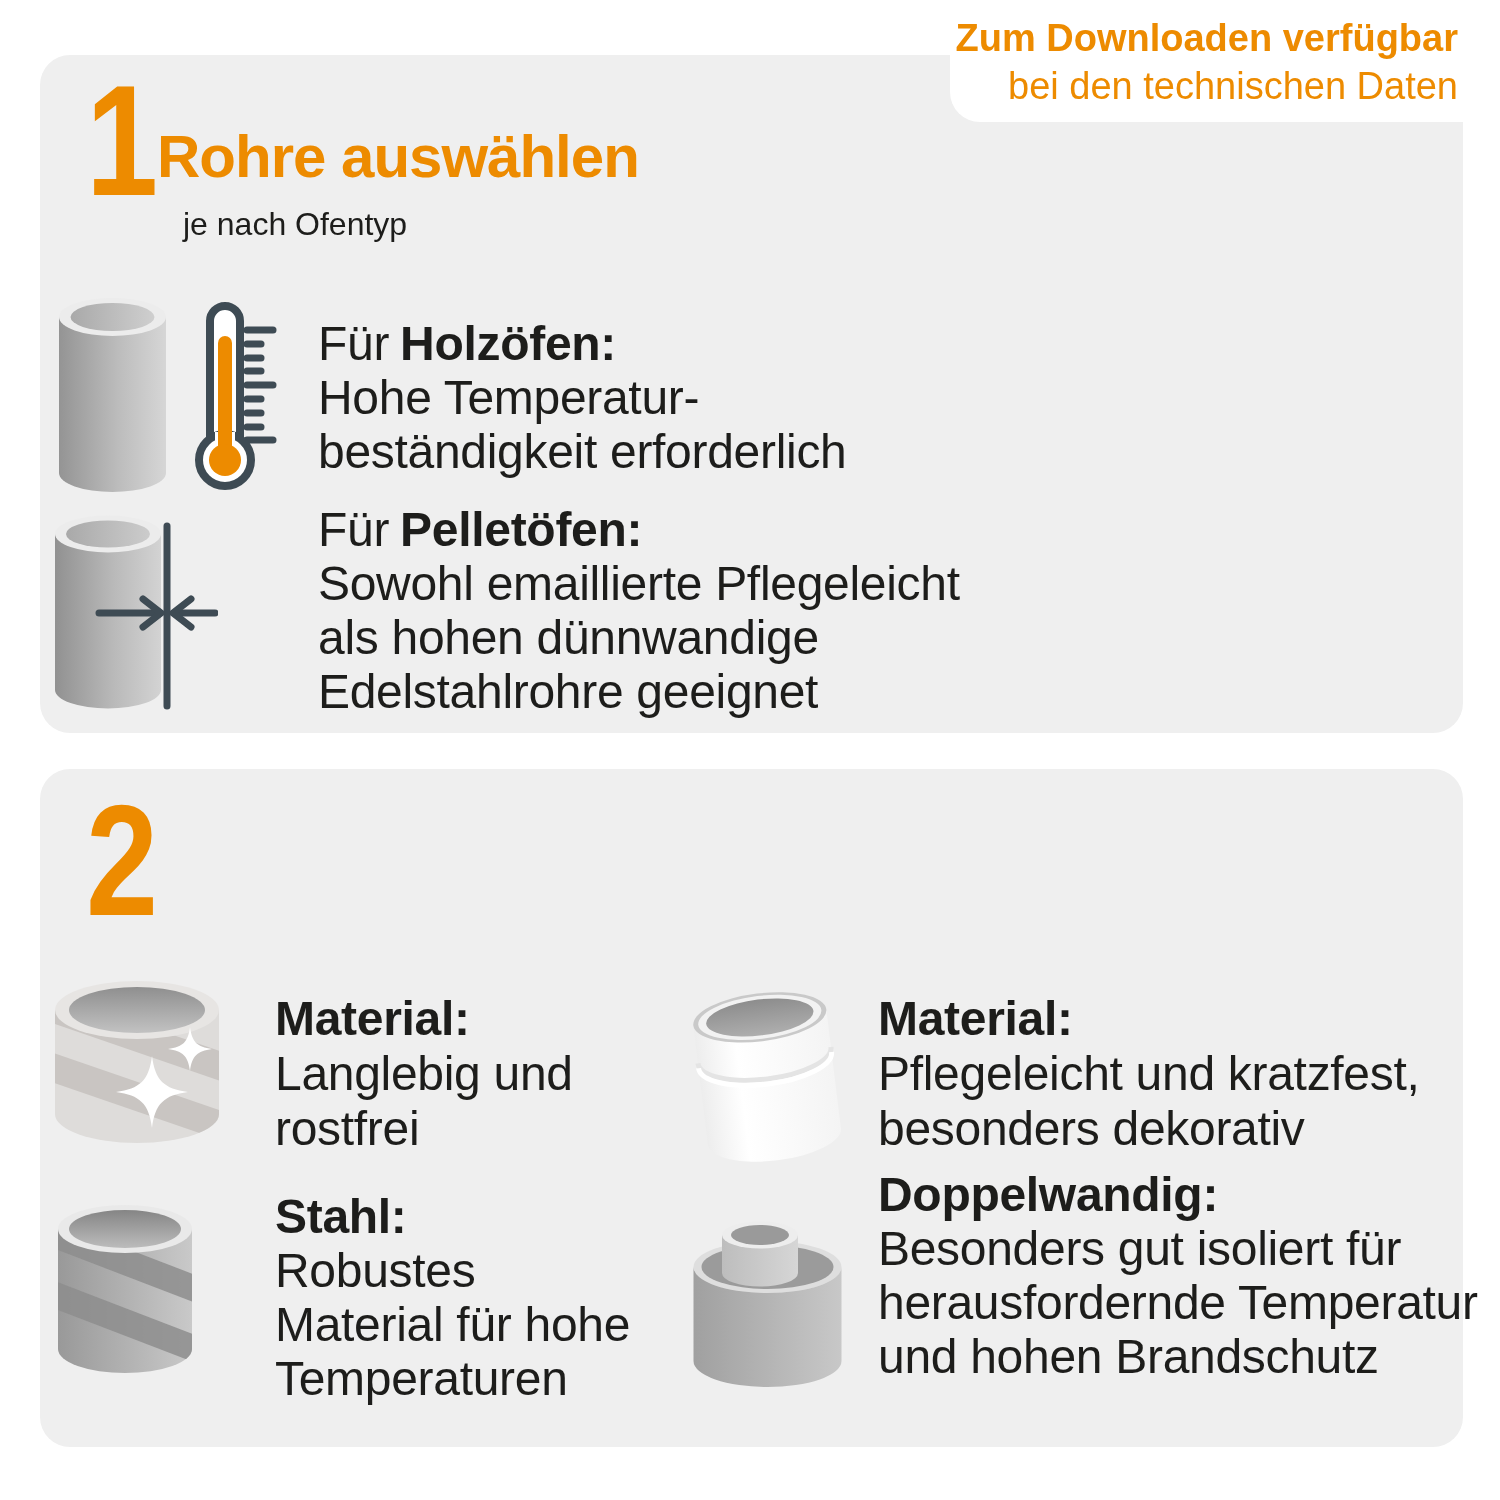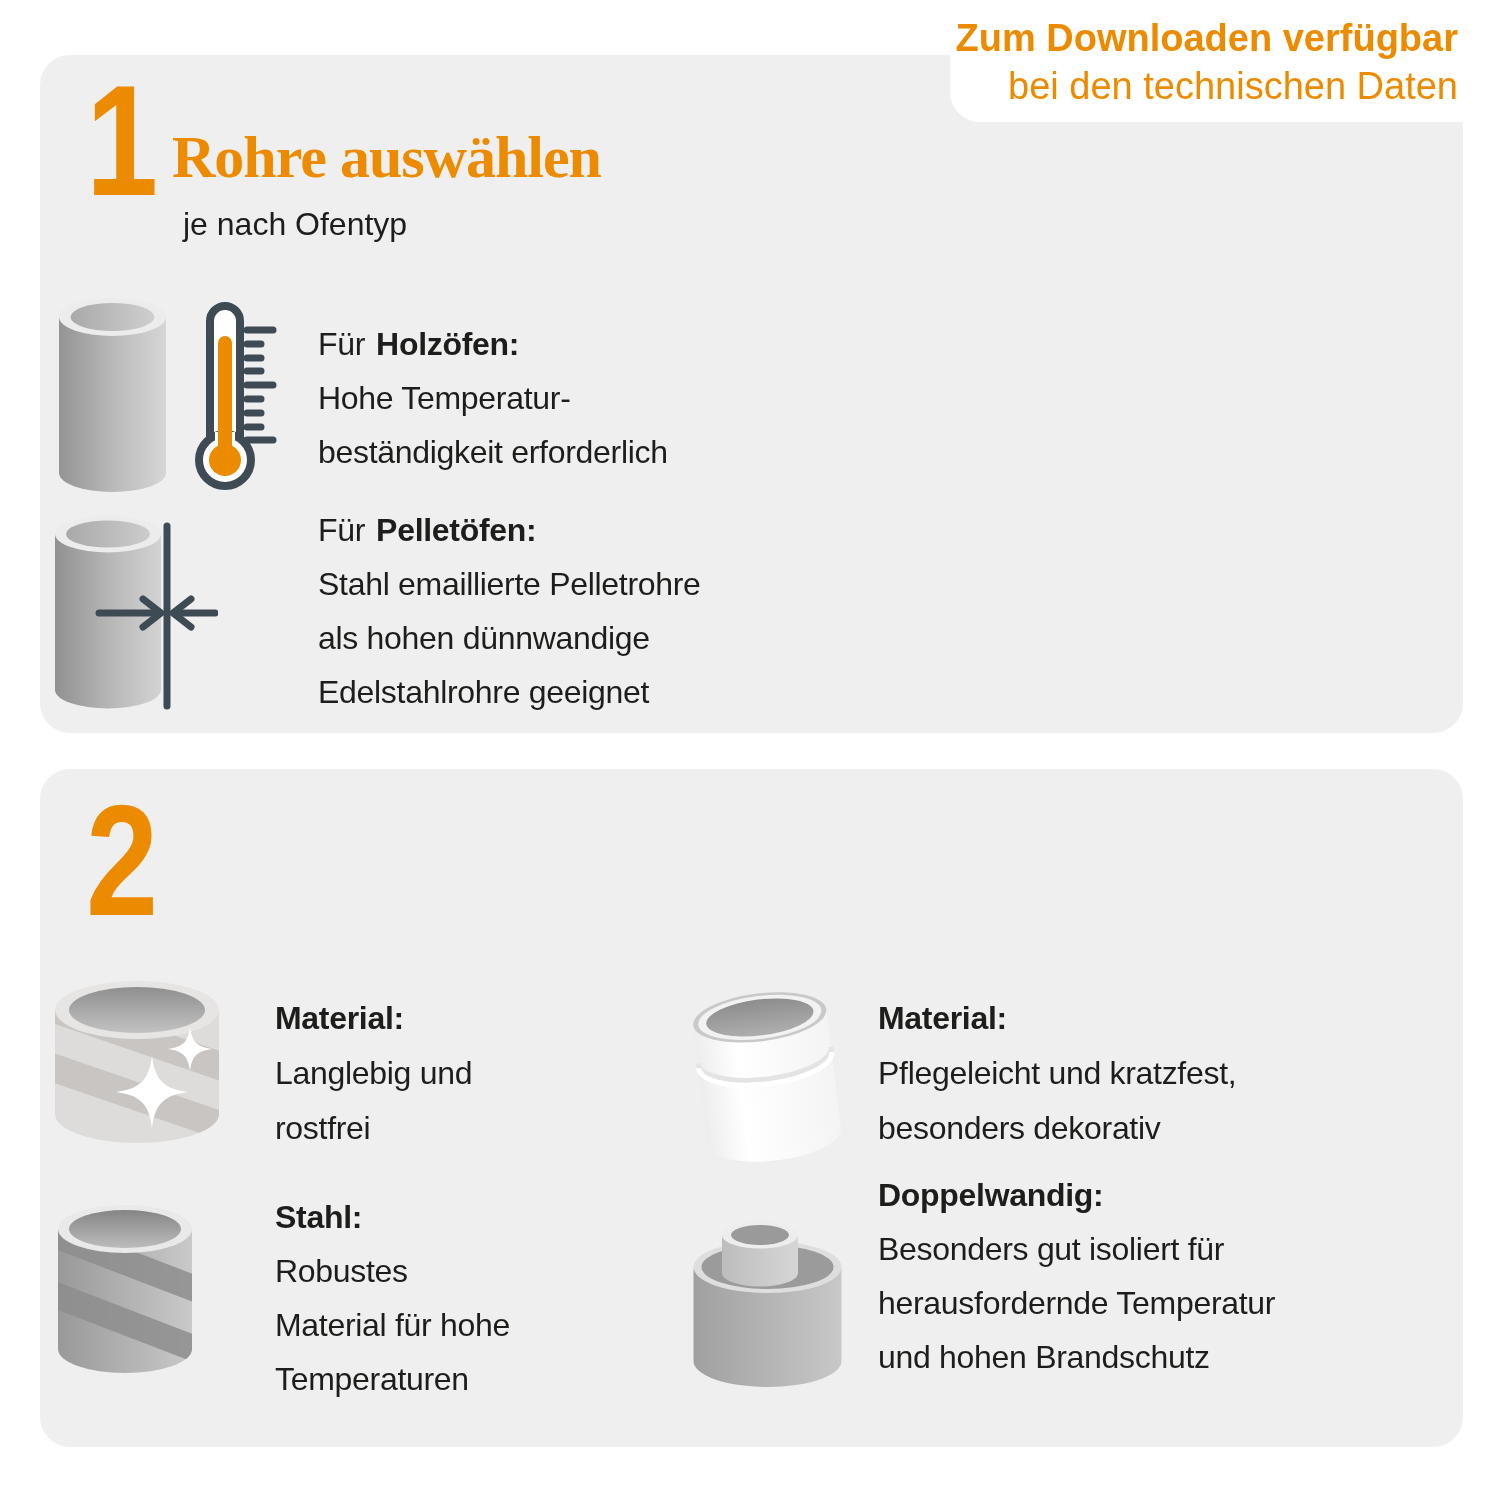--- a/index.html
+++ b/index.html
@@ -18,28 +18,28 @@
     position:absolute;color:#ed8b00;font-weight:700;font-size:158px;
     line-height:0.8;transform:scaleX(0.82);transform-origin:left top;
     letter-spacing:-4px;
   }
   .card1 .num{left:46px;top:22px;}
   .card2 .num{left:46px;top:28px;}
   .title{
     position:absolute;margin:0;color:#ed8b00;font-weight:700;font-size:60px;
     line-height:1;letter-spacing:-1px;white-space:nowrap;
   }
-  .card1 .title{left:132px;top:72px;font-family:Liberation Serif, serif;}
+  .card1 .title{left:117px;top:72px;}
   .card2 .title{left:143px;top:78px;}
   .subtitle{
     position:absolute;left:143px;top:152px;font-size:32px;line-height:1.1;
     color:#1d1d1b;
   }
   .textblock{
-    position:absolute;font-size:32px;line-height:54px;letter-spacing:-0.3px;
+    position:absolute;font-size:48px;line-height:54px;letter-spacing:-0.3px;
     color:#1d1d1b;white-space:nowrap;
   }
   .b{font-weight:700;}
   .lead{margin-right:11px;}
   .icon{position:absolute;}
   .icon svg{display:block;width:100%;height:100%;}
 
   
   .pipe1{left:15px;top:235px;width:115px;height:210px;}
   .therm{left:153px;top:245px;width:85px;height:192px;}
@@ -138,21 +138,21 @@
         <line x1="114" y1="16" x2="114" y2="196"></line>
         <line x1="46" y1="103" x2="104" y2="103"></line>
         <polyline points="90,89 108,103 90,117"></polyline>
         <line x1="162" y1="103" x2="124" y2="103"></line>
         <polyline points="138,89 120,103 138,117"></polyline>
       </g>
     </svg>
   </div>
   <div class="textblock tb-pellet">
     <div class="line"><span class="lead">Für</span><span class="b">Pelletöfen:</span></div>
-    <div class="line">Stahl emaillierte Pelletrohre</div>
+    <div class="line">Sowohl emaillierte Pflegeleicht</div>
     <div class="line">als hohen dünnwandige</div>
     <div class="line">Edelstahlrohre geeignet</div>
   </div>
 </section>
 
 <section class="card card2">
   <div class="num">2</div>
 
   <div class="icon edelstahl-icon">
     <svg viewBox="0 0 170 180" xmlns="http://www.w3.org/2000/svg">

